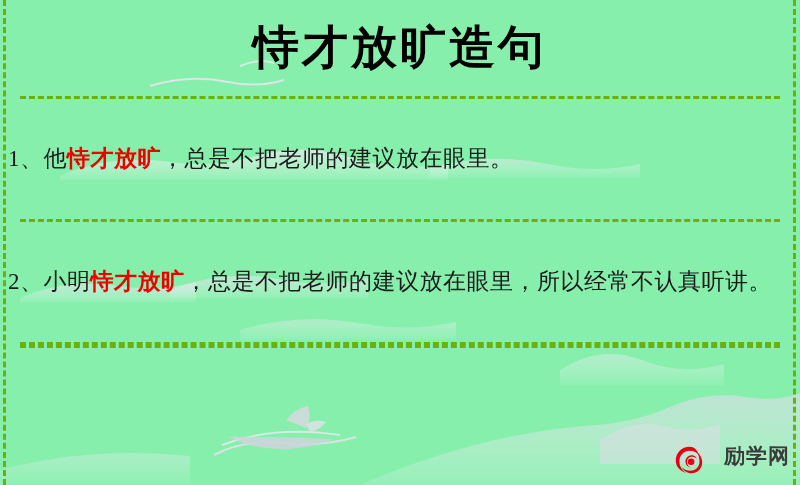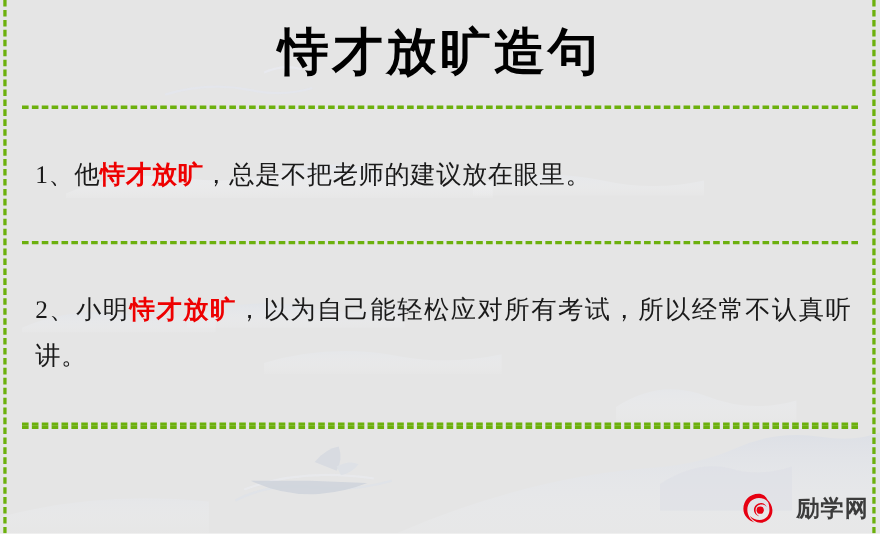--- a/index.html
+++ b/index.html
@@ -11,21 +11,21 @@
     height: 485px;
     overflow: hidden;
     background: #ffffff;
     font-family: "Liberation Serif", "DejaVu Serif", serif;
   }
 
   #page {
     position: relative;
     width: 800px;
     height: 485px;
-    background: #e5e5e5;
+    background: #86efac;
     box-sizing: border-box;
     overflow: hidden;
   }
 
   
   #watermark {
     position: absolute;
     inset: 0;
     width: 800px;
     height: 485px;
@@ -68,41 +68,40 @@
     white-space: nowrap;
   }
 
   .divider {
     height: 0;
     margin: 0 20px 0 20px;
     border-top: 3px dashed #6cb00d;
   }
 
   .sentence {
-    padding: 16px 26px 16px 32px;
+    padding: 16px 26px 16px 8px;
     font-size: 23px;
     line-height: 42px;
     color: #1a1a1a;
     font-family: "Liberation Serif", "DejaVu Serif", serif;
     letter-spacing: 0.5px;
     text-align: justify;
   }
   .sentence .idiom {
     color: #ee0000;
     font-weight: bold;
   }
 
   
   #logo {
     position: absolute;
     right: 10px;
     bottom: 6px;
     height: 34px;
     display: flex;
-    align-items: center;
     gap: 20px;
     z-index: 4;
   }
   #logo-mark {
     width: 30px;
     height: 30px;
     flex: 0 0 30px;
   }
   #logo-text {
     font-family: "Liberation Sans", "DejaVu Sans", sans-serif;
@@ -171,21 +170,21 @@
 
     <div class="divider"></div>
 
     <p class="sentence">
       <span>1、</span><span>他</span><span class="idiom">恃才放旷</span><span>，总是不把老师的建议放在眼里。</span>
     </p>
 
     <div class="divider"></div>
 
     <p class="sentence">
-      <span>2、</span><span>小明</span><span class="idiom">恃才放旷</span><span>，以为自己能轻松应对所有考试，所以经常不认真听讲。</span>
+      <span>2、</span><span>小明</span><span class="idiom">恃才放旷</span><span>，总是不把老师的建议放在眼里，所以经常不认真听讲。</span>
     </p>
 
     <div class="divider"></div>
 
 
     <div class="divider"></div>
 
   </div>
 
   <div id="logo">

